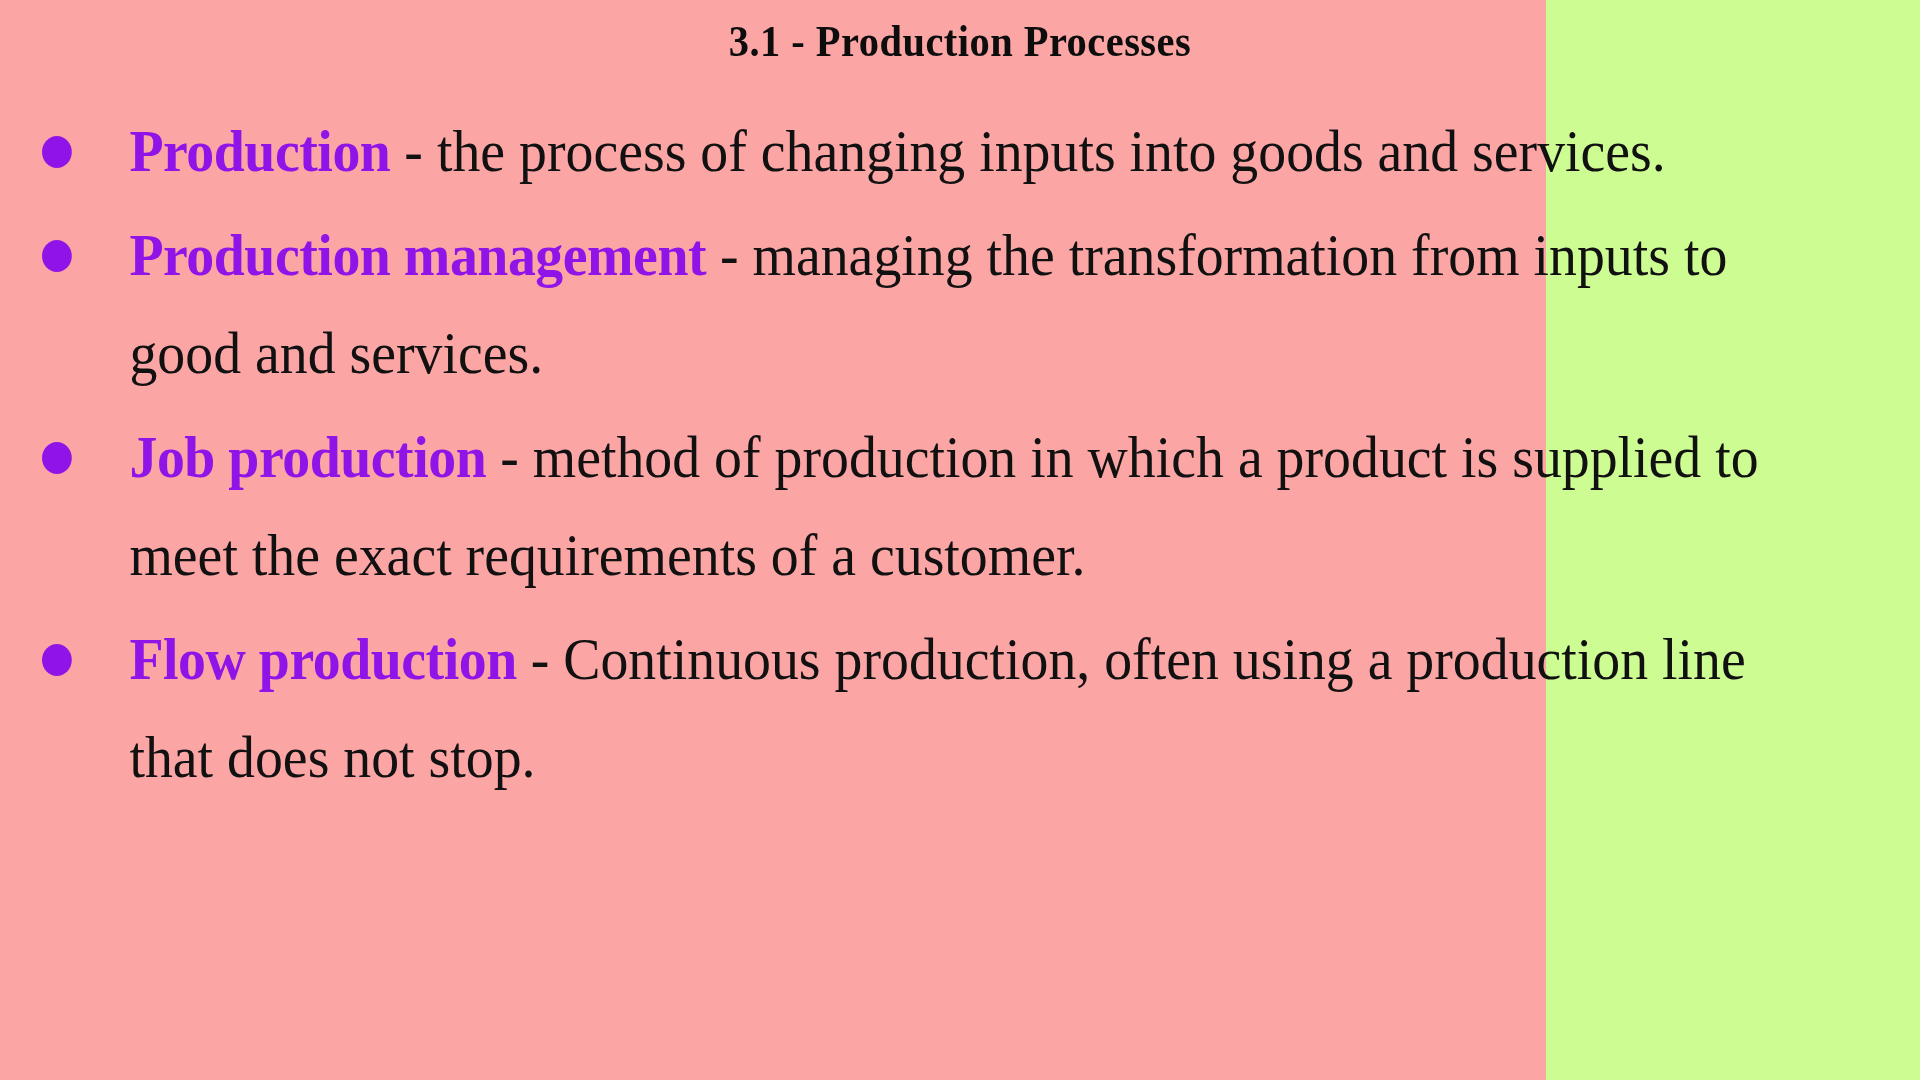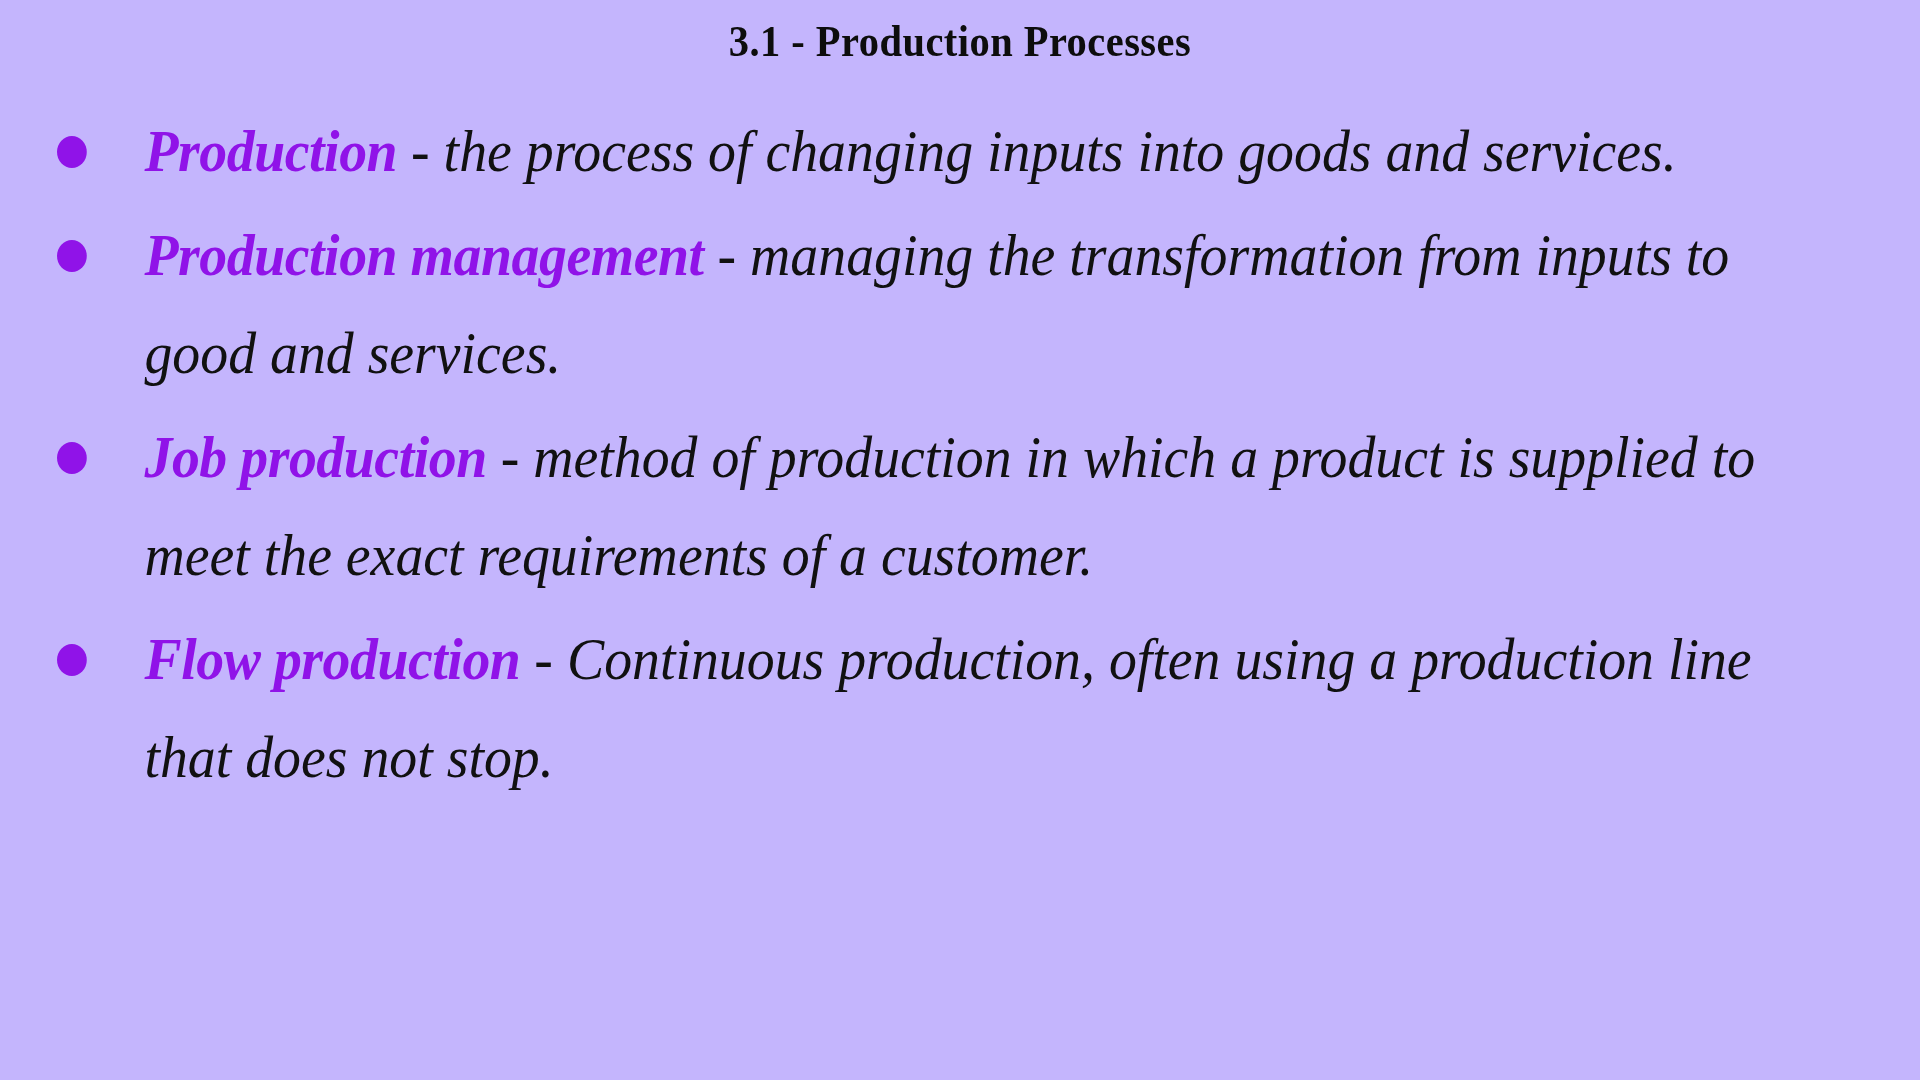--- a/index.html
+++ b/index.html
@@ -11,23 +11,23 @@
     width: 1920px;
     height: 1080px;
     overflow: hidden;
     background: #ccfc92;
     font-family: "Liberation Serif", "DejaVu Serif", serif;
     -webkit-font-smoothing: antialiased;
   }
 
   .slide {
     position: relative;
-    width: 1920px;
+    width: 1546px;
     height: 1080px;
-    background: #c4b5fd;
+    background: #fca5a5;
     box-sizing: border-box;
   }
 
   
   .slide-title {
     position: absolute;
     top: 16px;
     left: 0;
     width: 1920px;
     text-align: center;
@@ -39,26 +39,25 @@
     color: #0d0d0d;
     transform: scaleX(0.92);
     transform-origin: center top;
     white-space: nowrap;
   }
 
   
   .bullet-list {
     position: absolute;
     top: 102px;
-    left: 44px;
+    left: 29px;
     width: 1860px;
     margin: 0;
     padding: 0;
     list-style: none;
-    font-style: italic;
   }
 
   .bullet-item {
     position: relative;
     padding-left: 108px;
     margin: 0 0 6px 0;
     font-family: "Liberation Serif", "DejaVu Serif", serif;
     font-size: 60px;
     line-height: 98px;
     color: #111111;

